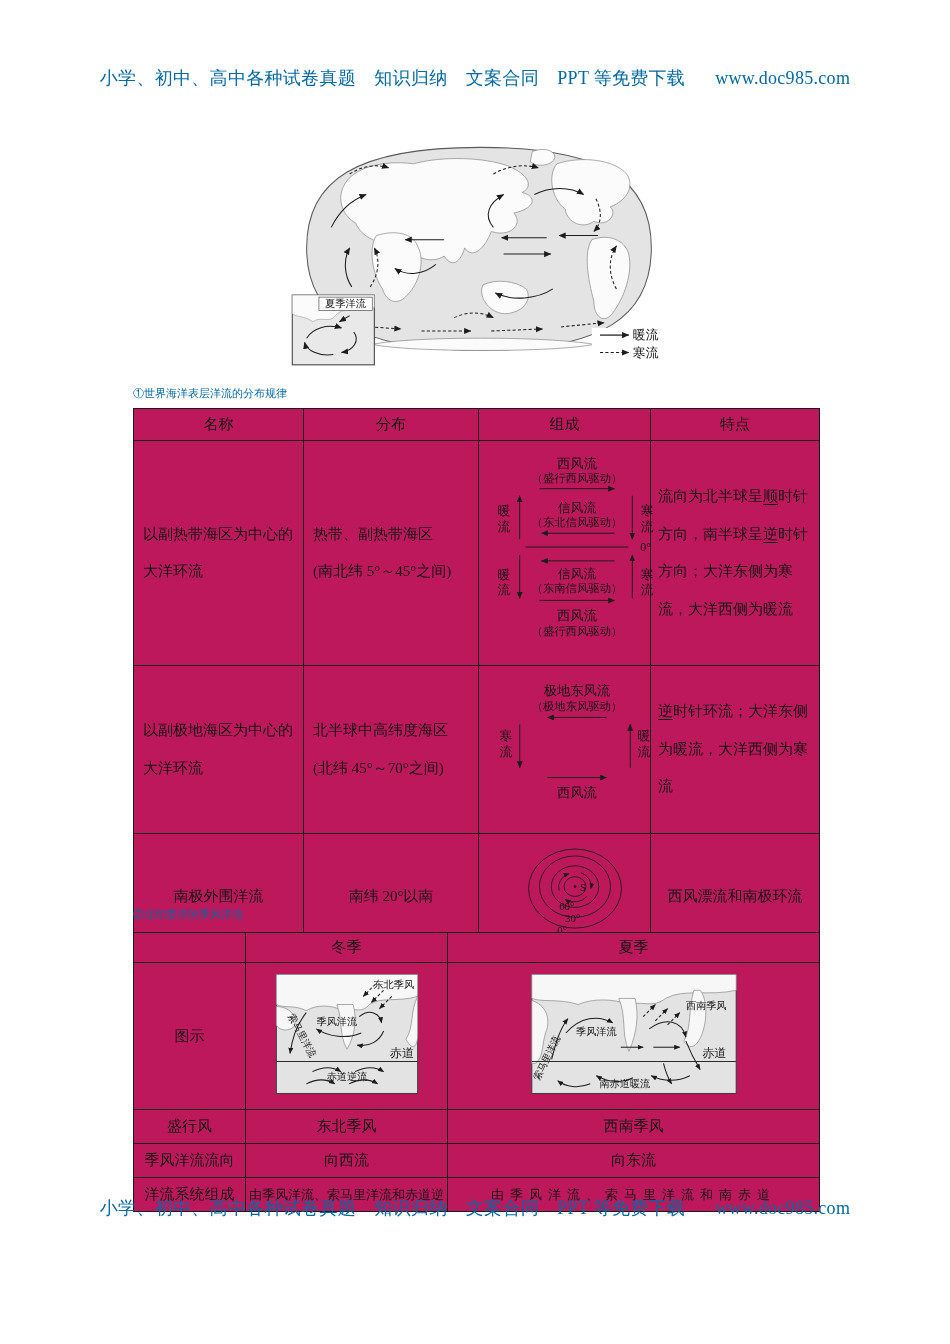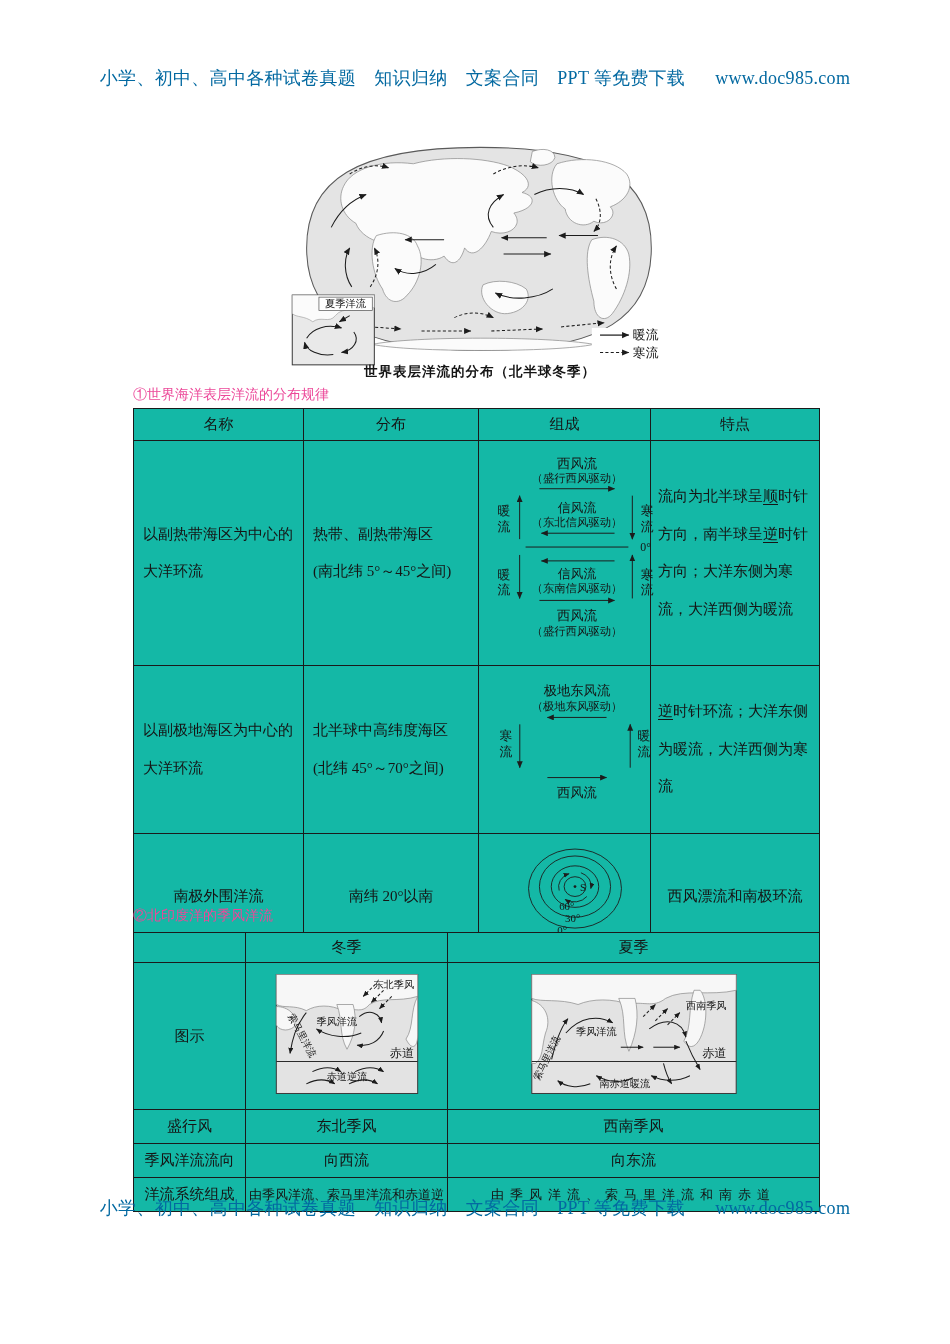--- a/index.html
+++ b/index.html
@@ -13,25 +13,25 @@
   .topline { position:absolute; left:0; width:100%; text-align:center;
     font-size:18px; color:#0369a1; letter-spacing:.3px; }
   #header-line { top:66px; }
   #footer-line { top:1196px; }
   .url { margin-left:30px; }
 
   .mapblock { position:absolute; left:290px; top:133px; width:380px; }
   .mapblock svg { display:block; }
   .map-caption { text-align:center; font-size:13.5px; font-weight:600; margin-top:-8px; letter-spacing:1px; }
 
-  .sec-title { position:absolute; left:133px; font-size:14px; color:#ec4899;text-align:center; }
+  .sec-title { position:absolute; left:133px; font-size:11px; color:#0369a1;text-align:center; }
   #sec1-title { top:386px; }
   #sec2-title { top:907px; }
 
-  table { border-collapse:collapse; position:absolute; left:133px; table-layout:fixed; background:#14b8a6; }
+  table { border-collapse:collapse; position:absolute; left:133px; table-layout:fixed; background:#be185d; }
   #table1 { top:408px; width:686px; }
   #table2 { top:932px; width:686px; }
   td,th { border:1px solid #1a1a1a; font-weight:normal; font-size:15px;
     vertical-align:middle; text-align:center; padding:2px 6px; color:#151515; }
   #table1 tr.hd { height:32px; }
   #table1 tr.r1 { height:200px; }
   #table1 tr.r2 { height:145px; }
   #table1 tr.r3 { height:103px; }
   #table2 tr.hd { height:30px; }
   #table2 tr.rimg { height:125px; }
@@ -113,21 +113,20 @@
       </g>
 
       <g>
         <rect x="294" y="190" width="76" height="36" fill="#ffffff"></rect>
         <path d="M330,197 L302,197" fill="none" stroke="#1c1c1c" stroke-width="1.2" transform="rotate(180 316 197)" marker-end="url(#ah)"></path>
         <text x="334" y="201" font-size="12.5">暖流</text>
         <path d="M330,214 L302,214" fill="none" stroke="#1c1c1c" stroke-width="1" stroke-dasharray="3,2.2" transform="rotate(180 316 214)" marker-end="url(#ah)"></path>
         <text x="334" y="218" font-size="12.5">寒流</text>
       </g>
     </svg>
-    <div class="map-caption">世界表层洋流的分布（北半球冬季）</div>
   </div>
 
   <div class="sec-title" id="sec1-title">①世界海洋表层洋流的分布规律</div>
 
   <table id="table1">
     <colgroup>
         <col style="width:170px">
         <col style="width:175px">
         <col style="width:172px">
         <col style="width:169px">

